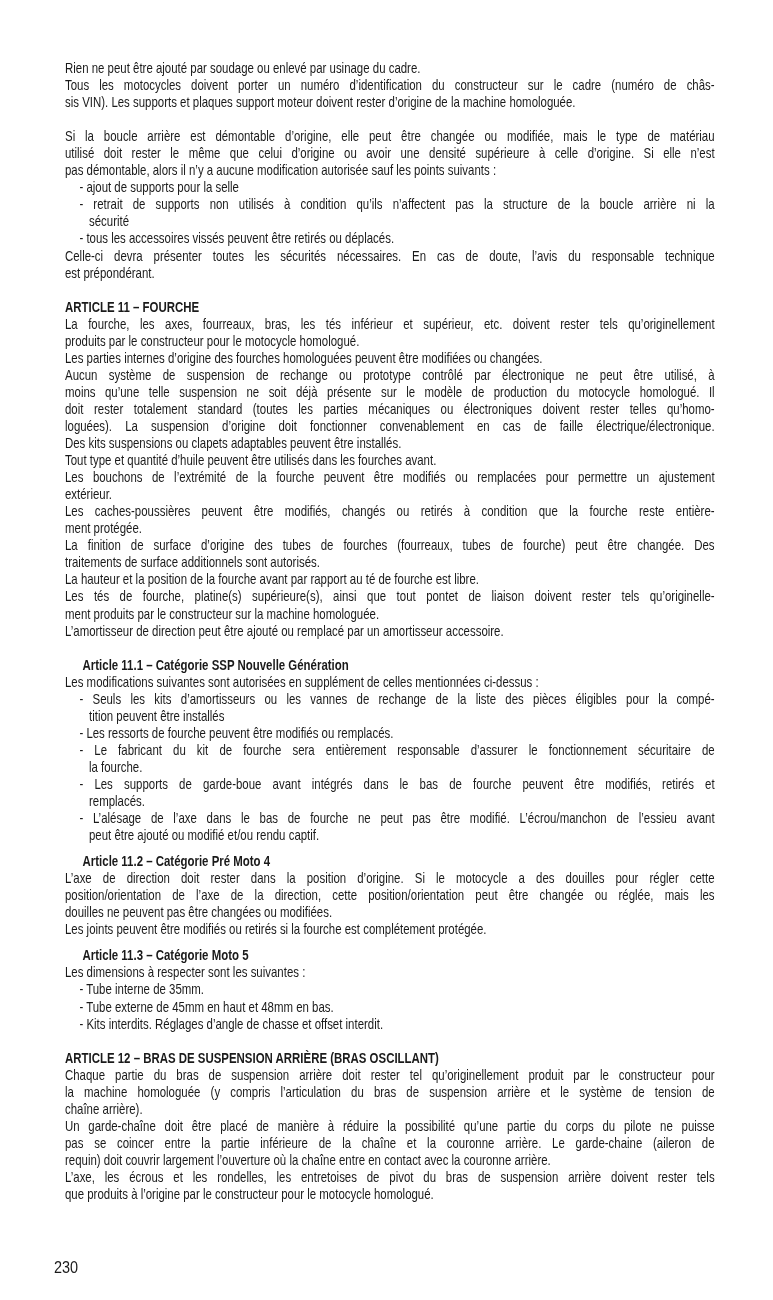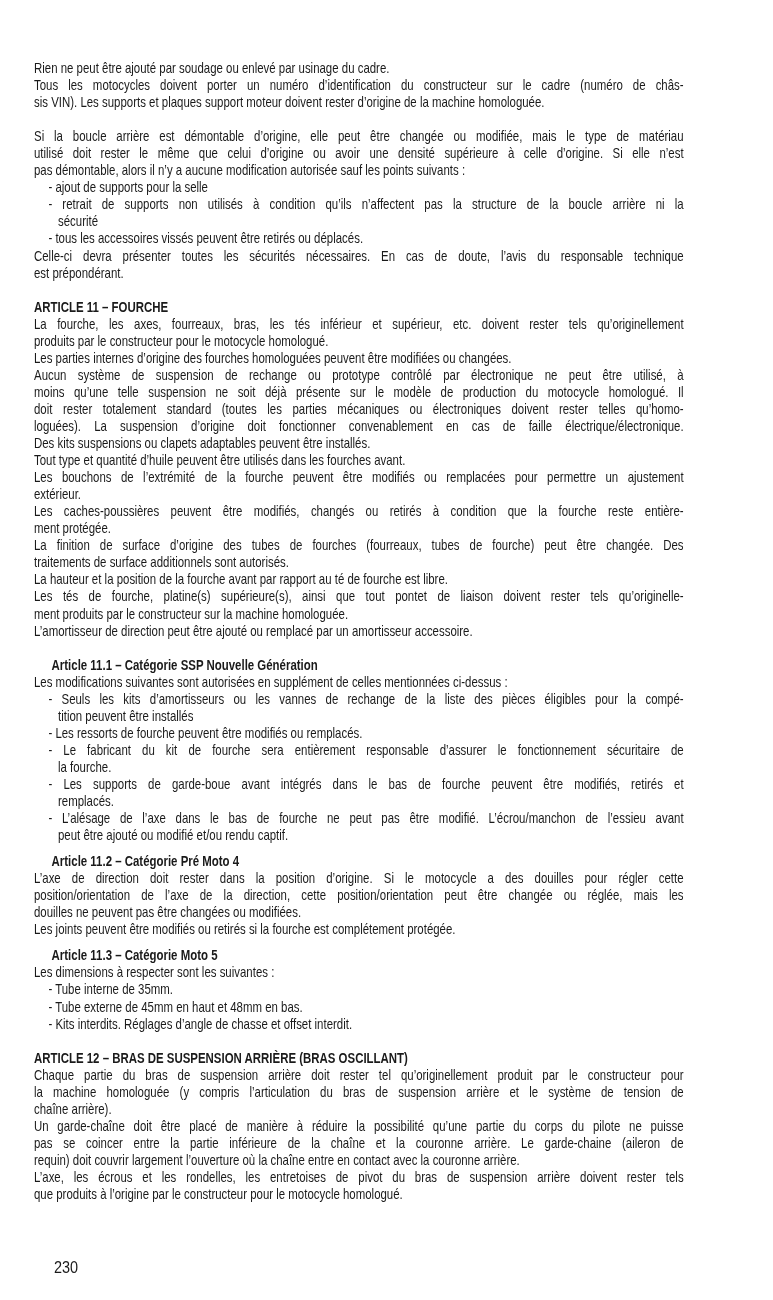--- a/index.html
+++ b/index.html
@@ -10,21 +10,21 @@
     body {
       width: 773px;
       height: 1300px;
       position: relative;
       overflow: hidden;
       font-family: "Liberation Sans", sans-serif;
       color: #1a1a1a;
     }
     #page {
       position: absolute;
-      left: 34px;
+      left: 65px;
       top: 60px;
       width: 650px;
     }
     .line {
       height: 17.05px;
       line-height: 17.05px;
       font-size: 14.3px;
       white-space: nowrap;
       transform-origin: 0 50%;
       transform: scaleX(0.80);

